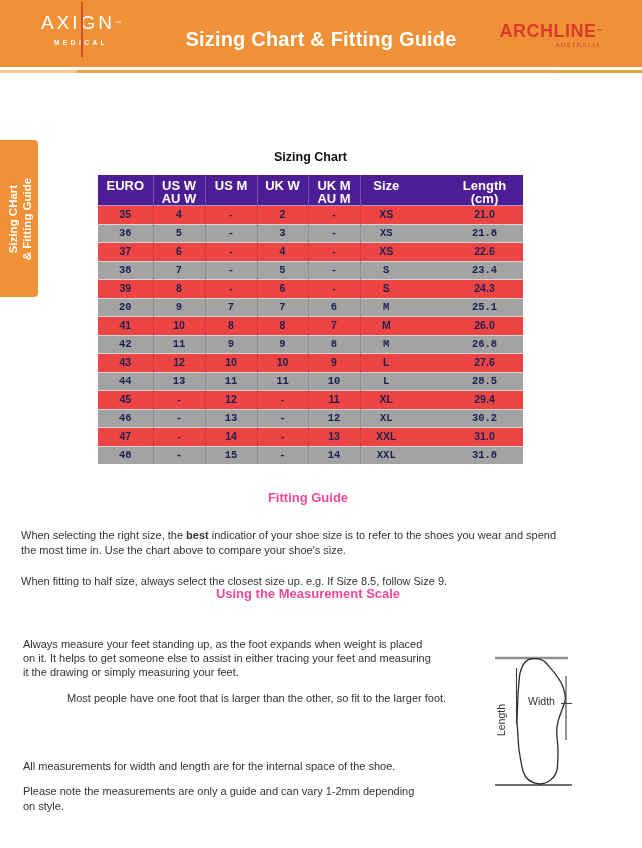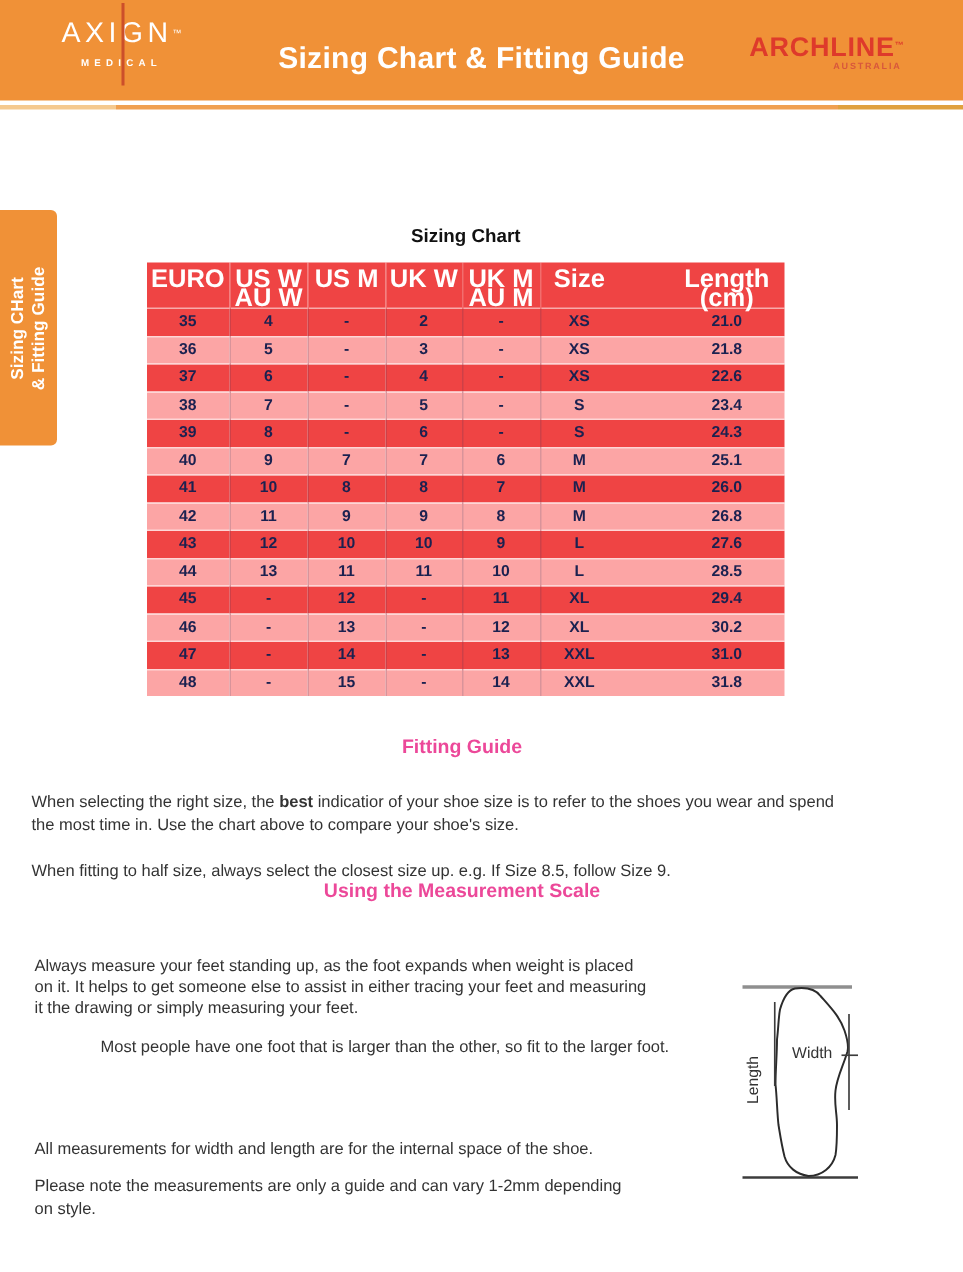--- a/index.html
+++ b/index.html
@@ -36,31 +36,31 @@
   .side-tab-text span { display:block; }
 
   
   .chart-title { position:absolute; left:98px; top:150px; width:425px; text-align:center;
     font-size:12.5px; font-weight:700; color:#111; }
   .foot-label { position:absolute; left:387px; top:158px; width:126px; text-align:right;
     font-size:12.5px; font-weight:700; color:#0c4a6e;margin-top:28px; }
 
   table.sizing { position:absolute; left:98px; top:175px; width:425px;
     border-collapse:collapse; table-layout:fixed; }
-  table.sizing thead th { background:#ef4444; color:#ffffff; font-size:17px; font-weight:700;
+  table.sizing thead th { background:#4c1d95; color:#ffffff; font-size:13px; font-weight:700;
     height:24px; vertical-align:top; padding-top:4px; line-height:13px; text-align:center;
     border-right:1px solid rgba(255,255,255,0.22); }
   table.sizing thead th:last-child, table.sizing thead th:nth-child(6) { border-right:none; }
   table.sizing thead th span { display:block; }
   table.sizing tbody td { font-size:10.5px; font-weight:700; color:#1B2150; text-align:center;
     height:17.5px; line-height:17.5px; border-top:1px solid rgba(255,255,255,0.55);
     border-right:1px solid rgba(10,40,90,0.14); }
   table.sizing tbody td:last-child, table.sizing tbody td:nth-child(6) { border-right:none; }
   table.sizing tbody tr.row-teal td { background:#ef4444;text-align:center; }
-  table.sizing tbody tr.row-lav td { background:#fca5a5; }
+  table.sizing tbody tr.row-lav td { background:#a3a3a3;font-family:Liberation Mono, monospace; }
   table.sizing .col-length { padding-left:34px; }
 
   
   .sec-heading { position:absolute; left:0; width:616px; text-align:center;
     font-size:13px; font-weight:700; color:#ec4899; }
   .fitting-heading { top:490px; }
   .ms-heading { top:586px; }
   .para { position:absolute; font-size:11px; line-height:14px; color:#333; white-space:pre-line; }
   .p1 { left:21px; top:528px; width:608px; line-height:15px; }
   .p2 { left:21px; top:574px; width:608px; }
@@ -184,21 +184,21 @@
         <tr class="row-teal">
           <td>39</td>
           <td>8</td>
           <td>-</td>
           <td>6</td>
           <td>-</td>
           <td>S</td>
           <td class="col-length">24.3</td>
         </tr>
         <tr class="row-lav">
-          <td>40</td>
+          <td>20</td>
           <td>9</td>
           <td>7</td>
           <td>7</td>
           <td>6</td>
           <td>M</td>
           <td class="col-length">25.1</td>
         </tr>
         <tr class="row-teal">
           <td>41</td>
           <td>10</td>

